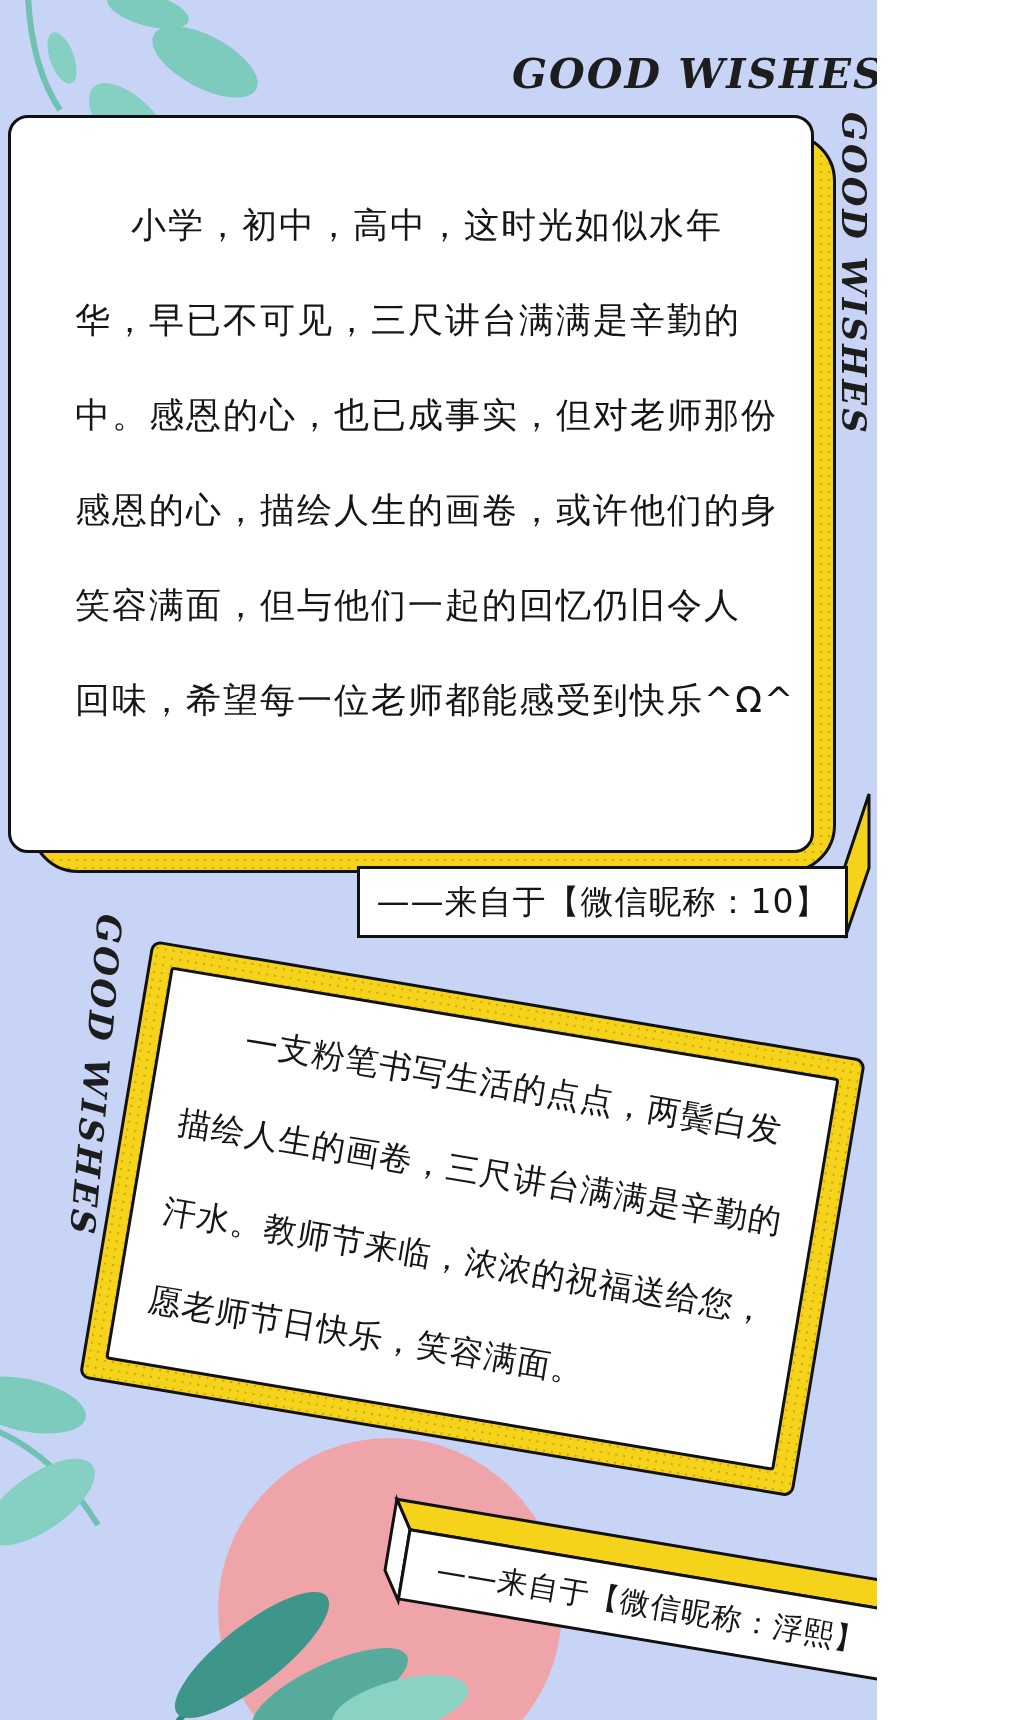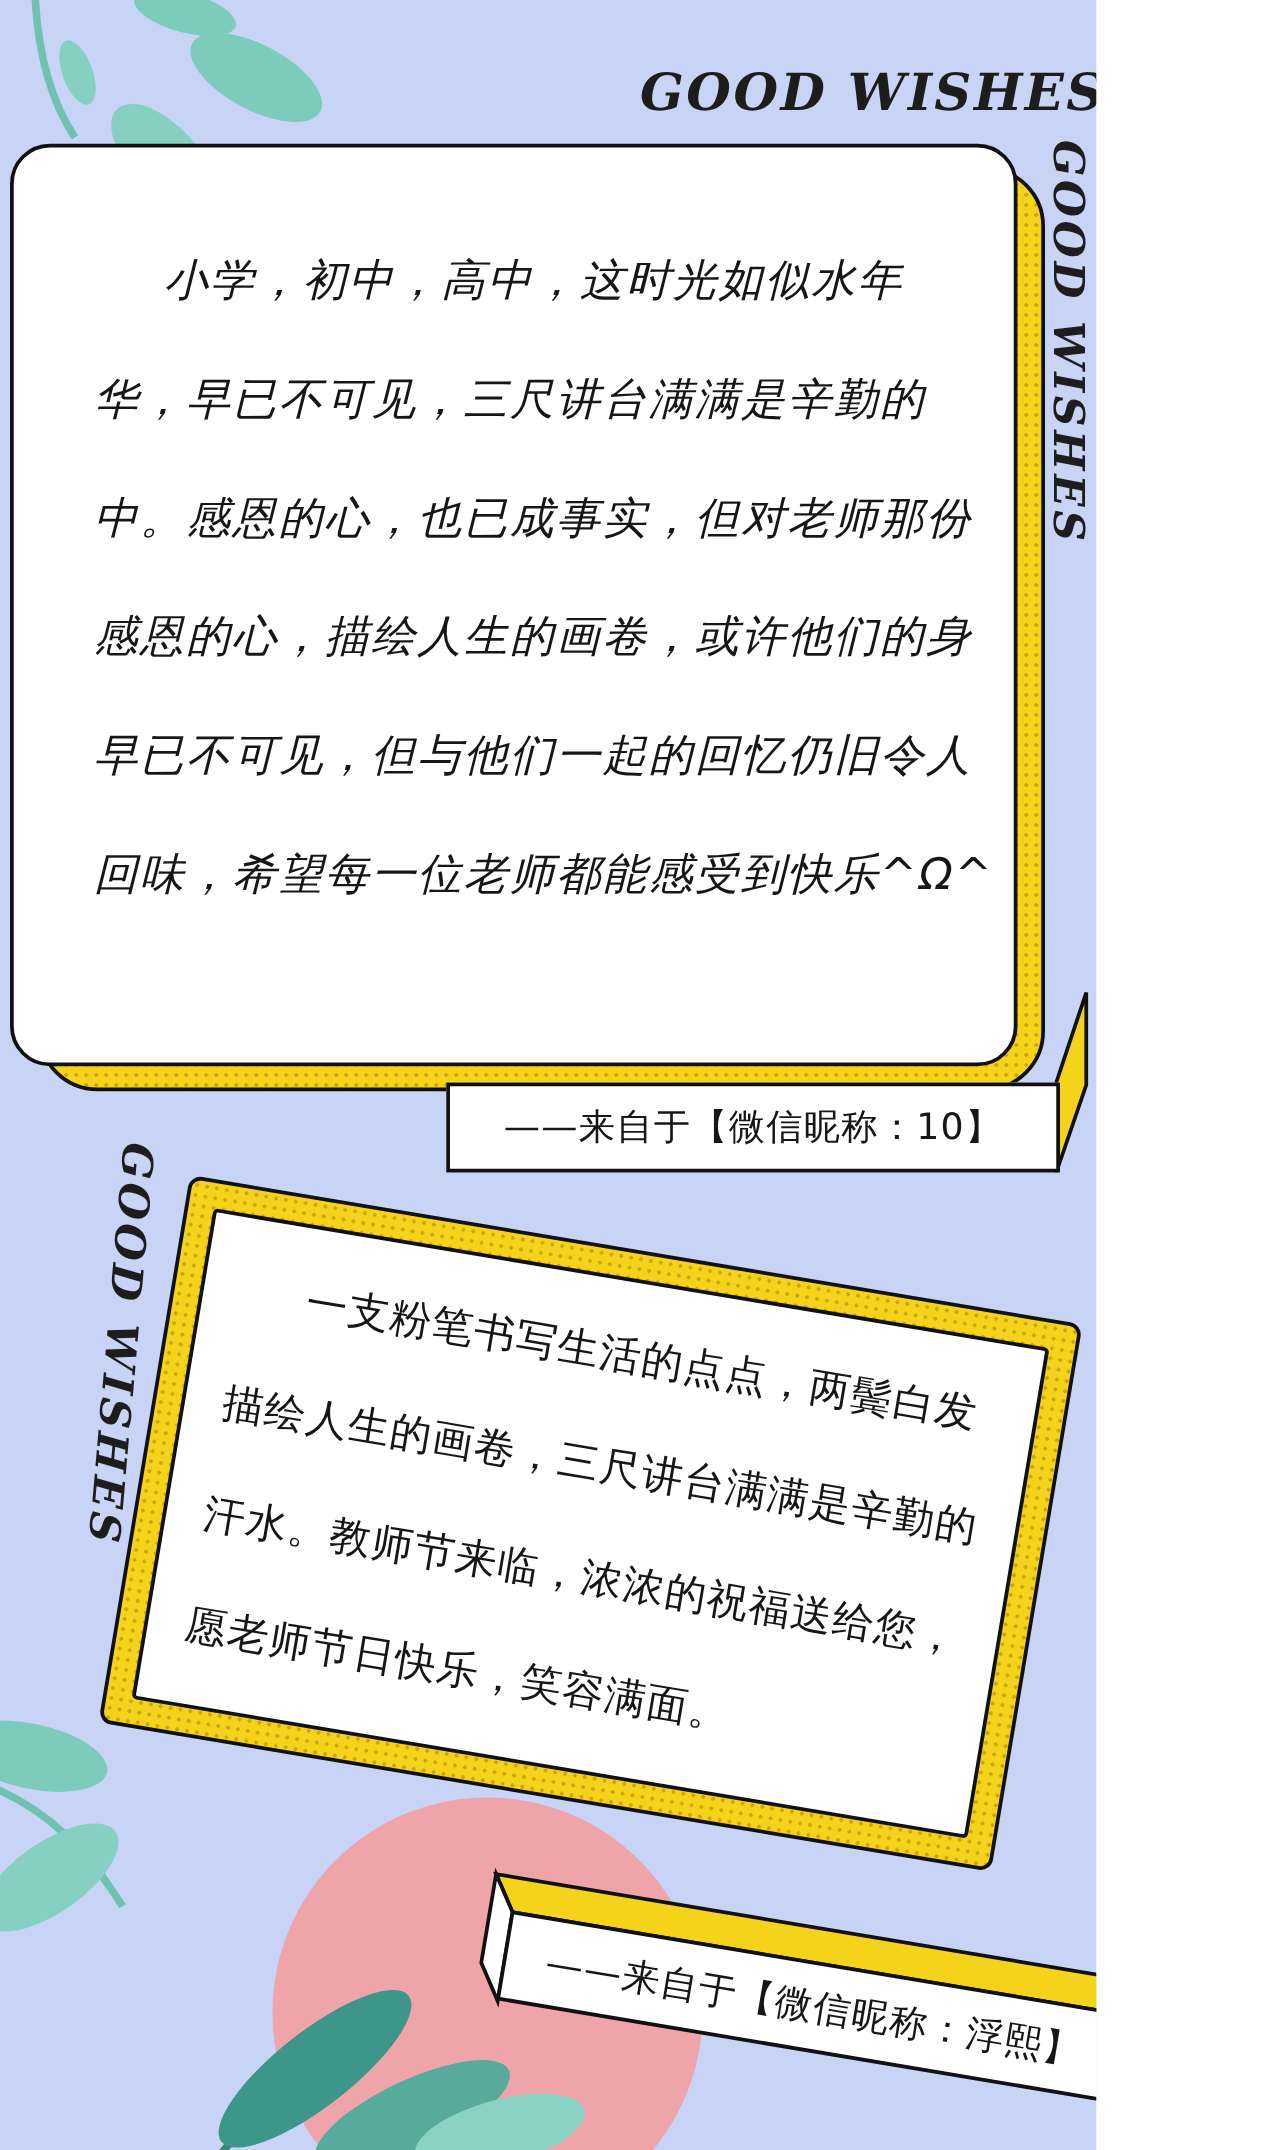--- a/index.html
+++ b/index.html
@@ -28,33 +28,33 @@
     background-image:radial-gradient(#c9a60b 1.3px, rgba(0,0,0,0) 1.4px);
     background-size:8px 8px;
   }
   
   .card1-back{
     position:absolute;left:30px;top:133px;width:800px;height:734px;
     border:3px solid #111;border-radius:48px;
   }
   .card1-front{
     position:absolute;left:8px;top:115px;width:800px;height:732px;
-    background:#fff;border:3px solid #111;border-radius:32px;font-style:italic;
+    background:#fff;border:3px solid #111;border-radius:20px;
   }
   .card1-text{position:absolute;left:64px;top:60px;right:14px;}
   .card-line{
     font-size:35px;line-height:95px;letter-spacing:2px;white-space:nowrap;
   }
   .indent{text-indent:1.6em;}
   
   .label1-face{
     position:absolute;left:357px;top:866px;width:485px;height:66px;
     background:#fff;border:3px solid #111;
     display:flex;align-items:center;justify-content:center;
-    font-size:29px;letter-spacing:1px;white-space:nowrap;
+    font-size:33px;letter-spacing:1px;white-space:nowrap;
   }
   .label1-side{position:absolute;left:843px;top:791px;}
   
   .card2{
     position:absolute;left:152px;top:940px;width:718px;height:438px;
     transform:rotate(9.5deg);transform-origin:left top;
     border:3px solid #111;border-radius:10px;
   }
   .card2-inner{
     position:absolute;left:20px;top:20px;right:20px;bottom:20px;
@@ -109,21 +109,21 @@
   <div class="script-title title-right">GOOD WISHES</div>
   <div class="script-title title-left">GOOD WISHES</div>
 
   <div class="card1-back yellow-tex"></div>
   <div class="card1-front">
     <div class="card1-text">
       <div class="card-line indent">小学，初中，高中，这时光如似水年</div>
       <div class="card-line">华，早已不可见，三尺讲台满满是辛勤的</div>
       <div class="card-line">中。感恩的心，也已成事实，但对老师那份</div>
       <div class="card-line">感恩的心，描绘人生的画卷，或许他们的身</div>
-      <div class="card-line">早已不可见，但与他们一起的回忆仍旧令人</div>
+      <div class="card-line">笑容满面，但与他们一起的回忆仍旧令人</div>
       <div class="card-line">回味，希望每一位老师都能感受到快乐^Ω^</div>
     </div>
   </div>
 
   <svg class="label1-side" width="30" height="152">
     <polygon points="2,75 26,3 26,77 2,147" fill="#f6d31b" stroke="#111" stroke-width="3"></polygon>
   </svg>
   <div class="label1-face">——来自于【微信昵称：10】</div>
 
   <div class="card2 yellow-tex">

